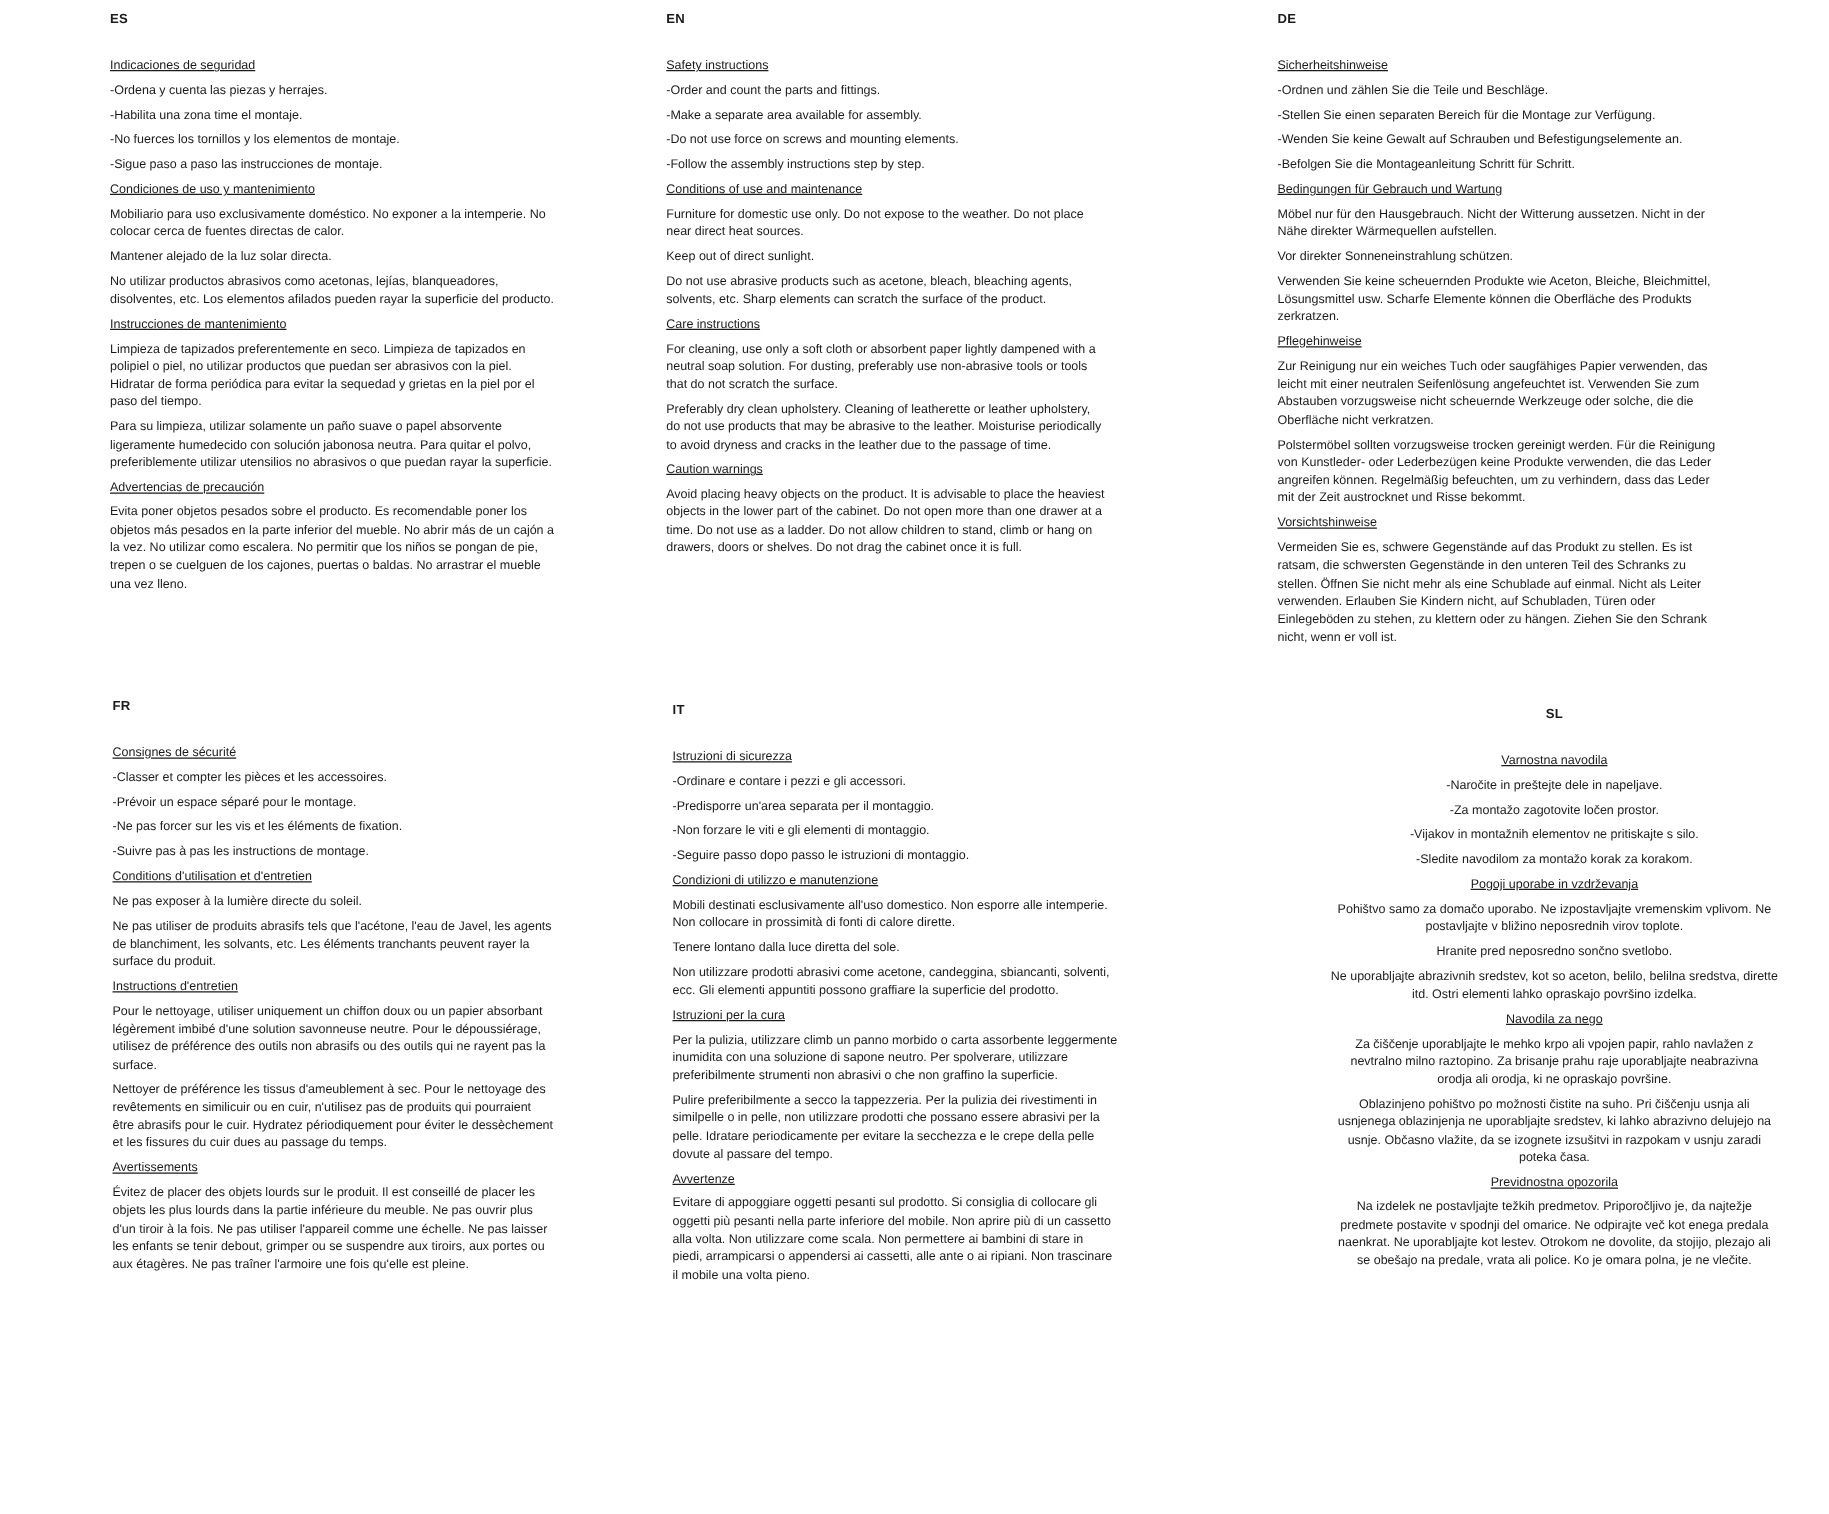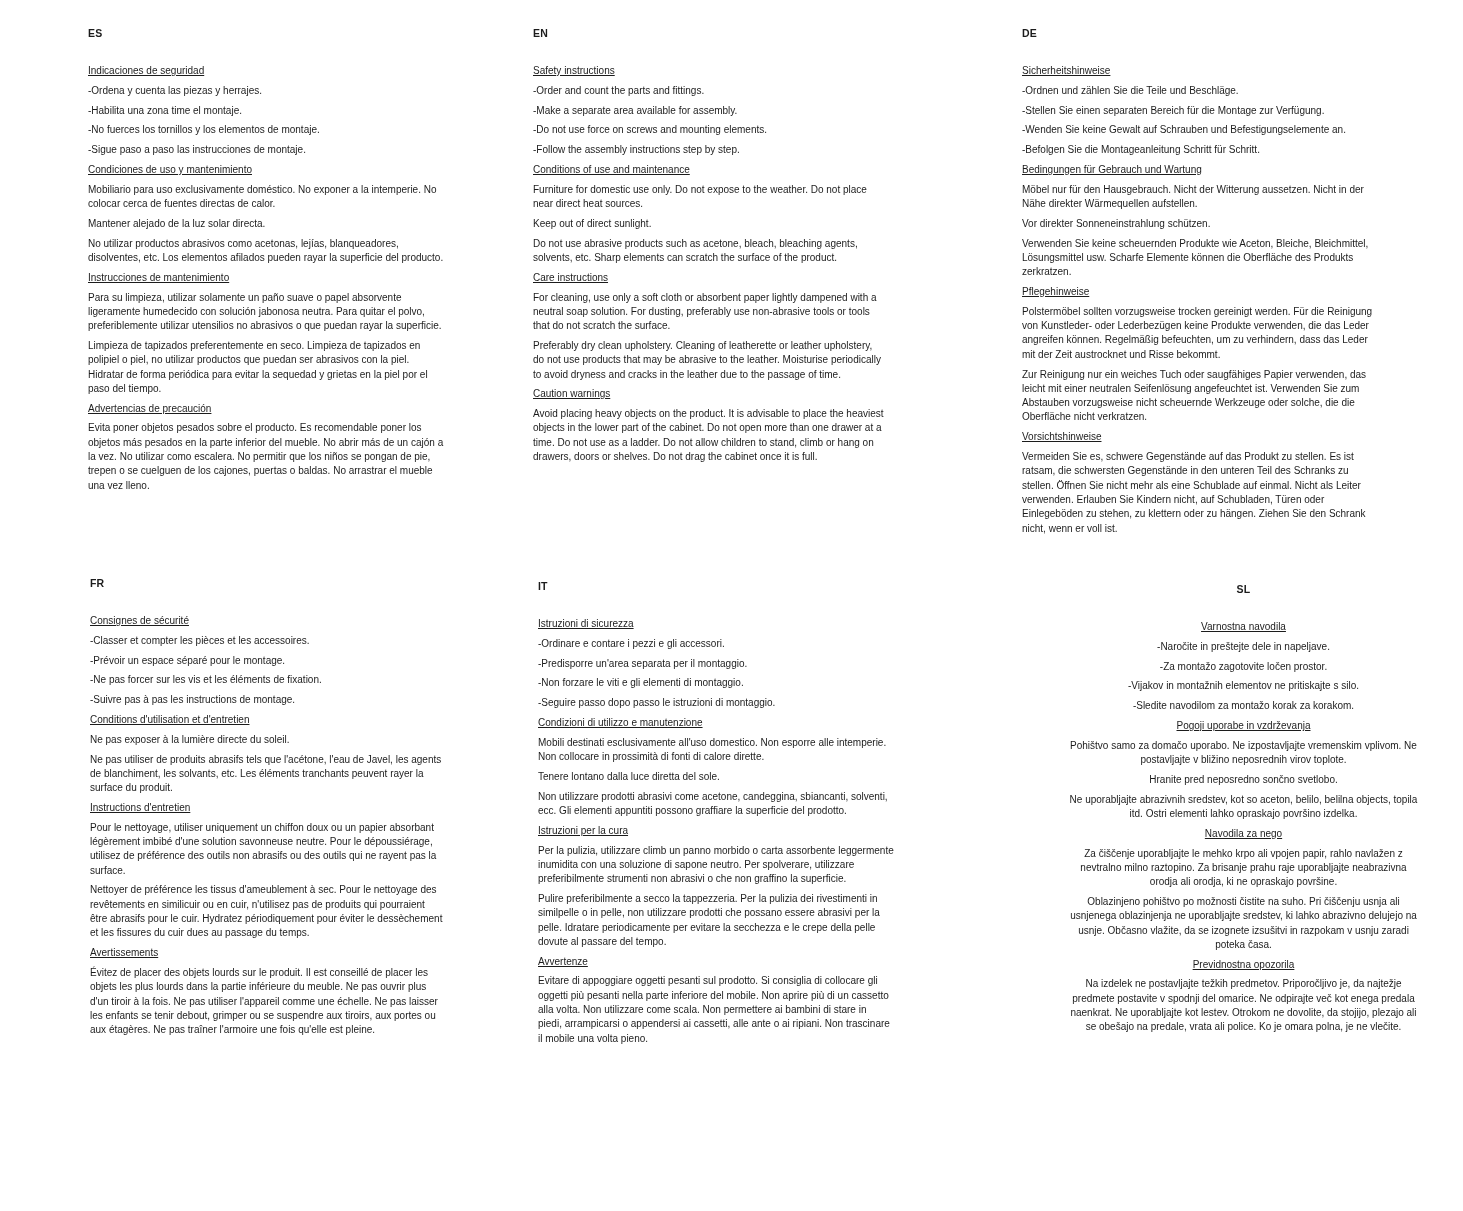--- a/index.html
+++ b/index.html
@@ -5,21 +5,21 @@
   * { margin: 0; padding: 0; box-sizing: border-box; }
   html, body { background: #ffffff; }
   body {
     width: 1463px;
     height: 1211px;
     position: relative;
     font-family: "Liberation Sans", "DejaVu Sans", sans-serif;
     color: #1c1c1c;
     overflow: hidden;
   }
-  .page { position: absolute; inset: 0; background: #ffffff; margin-top: 18px; }
+  .page { position: absolute; inset: 0; background: #ffffff; }
   .lang-col {
     position: absolute;
     width: 440px;
     font-size: 10px;
     color: #1c1c1c;
   }
   .lang-label {
     font-weight: 700;
     font-size: 10.5px;
     line-height: 14px;
@@ -54,27 +54,27 @@
       <div class="block">-Habilita una zona time el montaje.</div>
       <div class="block">-No fuerces los tornillos y los elementos de montaje.</div>
       <div class="block">-Sigue paso a paso las instrucciones de montaje.</div>
       <div class="block heading">Condiciones de uso y mantenimiento</div>
       <div class="block">Mobiliario para uso exclusivamente doméstico. No exponer a la intemperie. No
 colocar cerca de fuentes directas de calor.</div>
       <div class="block">Mantener alejado de la luz solar directa.</div>
       <div class="block">No utilizar productos abrasivos como acetonas, lejías, blanqueadores,
 disolventes, etc. Los elementos afilados pueden rayar la superficie del producto.</div>
       <div class="block heading">Instrucciones de mantenimiento</div>
-      <div class="block">Para su limpieza, utilizar solamente un paño suave o papel absorvente
-ligeramente humedecido con solución jabonosa neutra. Para quitar el polvo,
-preferiblemente utilizar utensilios no abrasivos o que puedan rayar la superficie.</div>
       <div class="block">Limpieza de tapizados preferentemente en seco. Limpieza de tapizados en
 polipiel o piel, no utilizar productos que puedan ser abrasivos con la piel.
 Hidratar de forma periódica para evitar la sequedad y grietas en la piel por el
 paso del tiempo.</div>
+      <div class="block">Para su limpieza, utilizar solamente un paño suave o papel absorvente
+ligeramente humedecido con solución jabonosa neutra. Para quitar el polvo,
+preferiblemente utilizar utensilios no abrasivos o que puedan rayar la superficie.</div>
       <div class="block heading">Advertencias de precaución</div>
       <div class="block">Evita poner objetos pesados sobre el producto. Es recomendable poner los
 objetos más pesados en la parte inferior del mueble. No abrir más de un cajón a
 la vez. No utilizar como escalera. No permitir que los niños se pongan de pie,
 trepen o se cuelguen de los cajones, puertas o baldas. No arrastrar el mueble
 una vez lleno.</div>
     </section>
   <section class="lang-col pos-en">
       <div class="lang-label">EN</div>
       <div class="block heading">Safety instructions</div>
@@ -109,28 +109,28 @@
       <div class="block">-Wenden Sie keine Gewalt auf Schrauben und Befestigungselemente an.</div>
       <div class="block">-Befolgen Sie die Montageanleitung Schritt für Schritt.</div>
       <div class="block heading">Bedingungen für Gebrauch und Wartung</div>
       <div class="block">Möbel nur für den Hausgebrauch. Nicht der Witterung aussetzen. Nicht in der
 Nähe direkter Wärmequellen aufstellen.</div>
       <div class="block">Vor direkter Sonneneinstrahlung schützen.</div>
       <div class="block">Verwenden Sie keine scheuernden Produkte wie Aceton, Bleiche, Bleichmittel,
 Lösungsmittel usw. Scharfe Elemente können die Oberfläche des Produkts
 zerkratzen.</div>
       <div class="block heading">Pflegehinweise</div>
+      <div class="block">Zur Reinigung nur ein weiches Tuch oder saugfähiges Papier verwenden, das
+leicht mit einer neutralen Seifenlösung angefeuchtet ist. Verwenden Sie zum
+Abstauben vorzugsweise nicht scheuernde Werkzeuge oder solche, die die
+Oberfläche nicht verkratzen.</div>
       <div class="block">Polstermöbel sollten vorzugsweise trocken gereinigt werden. Für die Reinigung
 von Kunstleder- oder Lederbezügen keine Produkte verwenden, die das Leder
 angreifen können. Regelmäßig befeuchten, um zu verhindern, dass das Leder
 mit der Zeit austrocknet und Risse bekommt.</div>
-      <div class="block">Zur Reinigung nur ein weiches Tuch oder saugfähiges Papier verwenden, das
-leicht mit einer neutralen Seifenlösung angefeuchtet ist. Verwenden Sie zum
-Abstauben vorzugsweise nicht scheuernde Werkzeuge oder solche, die die
-Oberfläche nicht verkratzen.</div>
       <div class="block heading">Vorsichtshinweise</div>
       <div class="block">Vermeiden Sie es, schwere Gegenstände auf das Produkt zu stellen. Es ist
 ratsam, die schwersten Gegenstände in den unteren Teil des Schranks zu
 stellen. Öffnen Sie nicht mehr als eine Schublade auf einmal. Nicht als Leiter
 verwenden. Erlauben Sie Kindern nicht, auf Schubladen, Türen oder
 Einlegeböden zu stehen, zu klettern oder zu hängen. Ziehen Sie den Schrank
 nicht, wenn er voll ist.</div>
     </section>
   <section class="lang-col pos-fr">
       <div class="lang-label">FR</div>
@@ -192,21 +192,21 @@
       <div class="lang-label">SL</div>
       <div class="block heading">Varnostna navodila</div>
       <div class="block">-Naročite in preštejte dele in napeljave.</div>
       <div class="block">-Za montažo zagotovite ločen prostor.</div>
       <div class="block">-Vijakov in montažnih elementov ne pritiskajte s silo.</div>
       <div class="block">-Sledite navodilom za montažo korak za korakom.</div>
       <div class="block heading">Pogoji uporabe in vzdrževanja</div>
       <div class="block">Pohištvo samo za domačo uporabo. Ne izpostavljajte vremenskim vplivom. Ne
 postavljajte v bližino neposrednih virov toplote.</div>
       <div class="block">Hranite pred neposredno sončno svetlobo.</div>
-      <div class="block">Ne uporabljajte abrazivnih sredstev, kot so aceton, belilo, belilna objects, topila
+      <div class="block">Ne uporabljajte abrazivnih sredstev, kot so aceton, belilo, belilna sredstva, dirette
 itd. Ostri elementi lahko opraskajo površino izdelka.</div>
       <div class="block heading">Navodila za nego</div>
       <div class="block">Za čiščenje uporabljajte le mehko krpo ali vpojen papir, rahlo navlažen z
 nevtralno milno raztopino. Za brisanje prahu raje uporabljajte neabrazivna
 orodja ali orodja, ki ne opraskajo površine.</div>
       <div class="block">Oblazinjeno pohištvo po možnosti čistite na suho. Pri čiščenju usnja ali
 usnjenega oblazinjenja ne uporabljajte sredstev, ki lahko abrazivno delujejo na
 usnje. Občasno vlažite, da se izognete izsušitvi in razpokam v usnju zaradi
 poteka časa.</div>
       <div class="block heading">Previdnostna opozorila</div>

